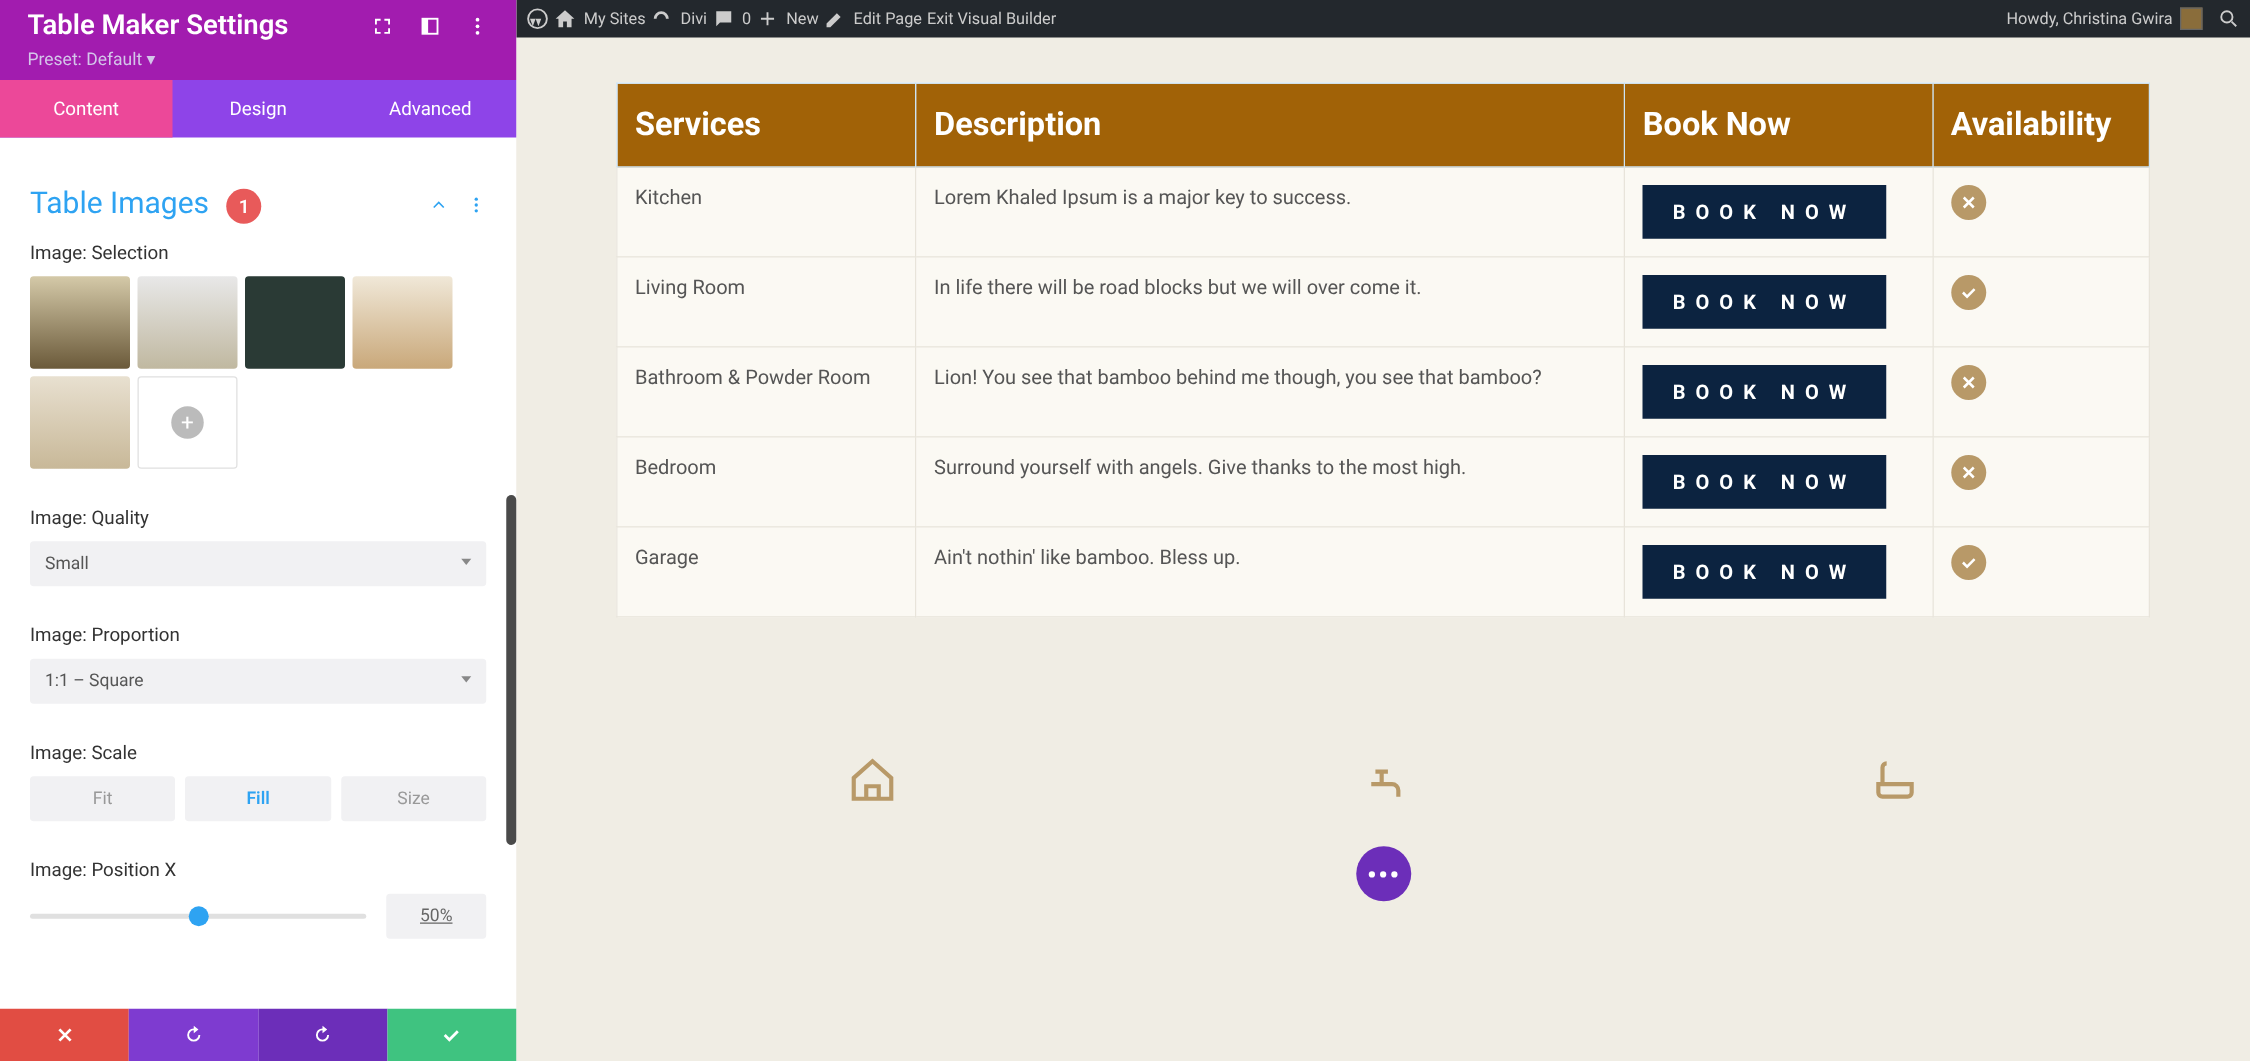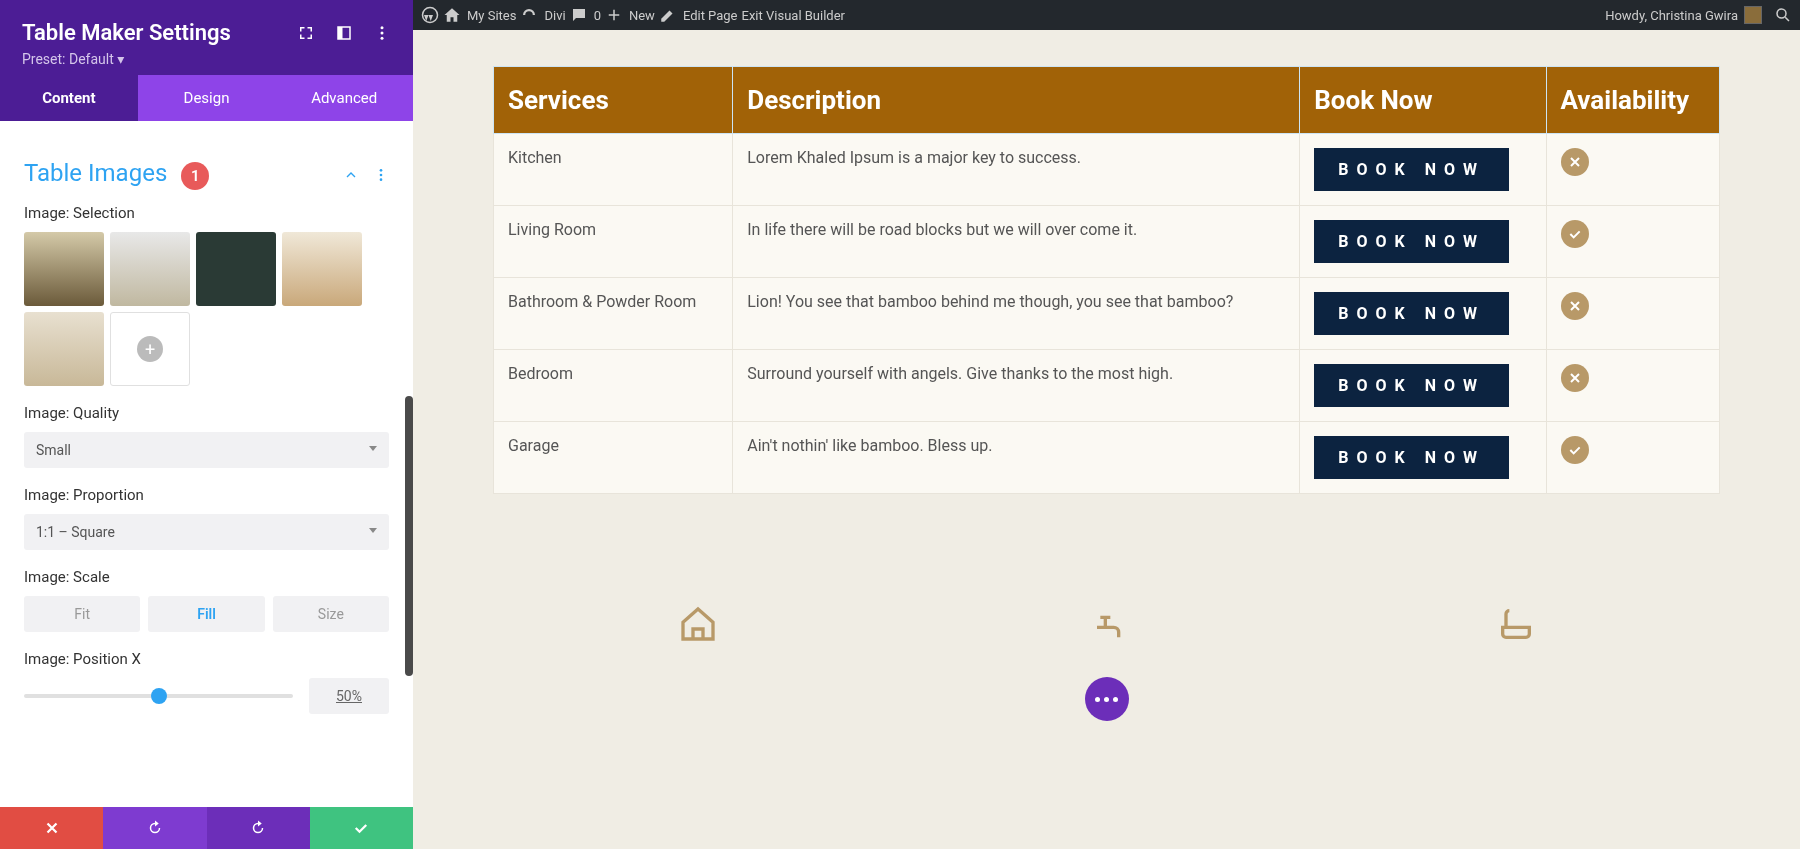--- a/index.html
+++ b/index.html
@@ -8,39 +8,39 @@
 
 .admin-bar { height: 30px; background: #23282d; color: #ccc; display: flex; align-items: center; padding: 0 8px; font-size: 13px; position: absolute; top: 0; left: 413px; right: 0; }
 .admin-bar .left { display: flex; align-items: center; gap: 4px; }
 .admin-bar .item { display: flex; align-items: center; gap: 6px; cursor: pointer; }
 .admin-bar .right { margin-left: auto; display: flex; align-items: center; gap: 12px; }
 .admin-bar svg { width: 18px; height: 18px; fill: #ccc; }
 .avatar { width: 18px; height: 18px; background: #8a6d3b; border: 1px solid #666; }
 
 
 .sidebar { position: absolute; left: 0; top: 0; width: 413px; height: 849px; background: #fff; display: flex; flex-direction: column; }
-.sidebar-header { background: #4c1d95; color: #fff; padding: 20px 22px 8px; }
+.sidebar-header { background: #a21caf; color: #fff; padding: 8px 22px 8px; }
 .sidebar-title-row { display: flex; align-items: center; justify-content: space-between; }
 .sidebar-title { font-size: 22px; font-weight: 600; }
 .sidebar-title-icons { display: flex; gap: 20px; }
 .sidebar-title-icons svg { width: 18px; height: 18px; fill: #fff; cursor: pointer; }
 .preset { font-size: 14px; color: #d4c5ea; margin-top: 6px; }
 
 .tabs { display: flex; background: #8e44e8; }
 .tab { flex: 1; text-align: center; padding: 14px 0; color: #fff; font-size: 15px; cursor: pointer; }
-.tab.active { background: #4c1d95; font-weight: 700; }
+.tab.active { background: #ec4899; font-weight: 400; }
 
 .panel { padding: 18px 24px; overflow-y: auto; flex: 1; }
 .section-header { display: flex; align-items: center; justify-content: space-between; margin-bottom: 14px; margin-top: 20px; }
 .section-title { color: #2ea3f2; font-size: 24px; font-weight: 400; }
 .badge { background: #e85a5a; color: #fff; width: 28px; height: 28px; border-radius: 50%; display: inline-flex; align-items: center; justify-content: center; font-size: 15px; font-weight: 600; margin-left: 10px; }
 .section-icons { display: flex; gap: 14px; }
 .section-icons svg { width: 16px; height: 16px; fill: #2ea3f2; cursor: pointer; }
 
-.label { font-size: 15px; color: #333; margin-bottom: 10px; margin-top: 18px; }
+.label { font-size: 15px; color: #333; margin-bottom: 10px; margin-top: 30px; }
 .thumbs { display: flex; flex-wrap: wrap; gap: 6px; }
 .thumb { width: 80px; height: 74px; background: #3a4a3a; border-radius: 3px; }
 .thumb.t1 { background: linear-gradient(#d4c9a8, #6b5a3a); }
 .thumb.t2 { background: linear-gradient(#e8e8e8, #c0b8a0); }
 .thumb.t3 { background: #2a3a35; }
 .thumb.t4 { background: linear-gradient(#f0e8d8, #c9a87a); }
 .thumb.t5 { background: linear-gradient(#e8e0d0, #c8b898); }
 .thumb-add { width: 80px; height: 74px; border: 1px solid #e0e0e0; border-radius: 3px; display: flex; align-items: center; justify-content: center; cursor: pointer; }
 .thumb-add .plus { width: 26px; height: 26px; border-radius: 50%; background: #bbb; color: #fff; display: flex; align-items: center; justify-content: center; font-size: 18px; }
 

